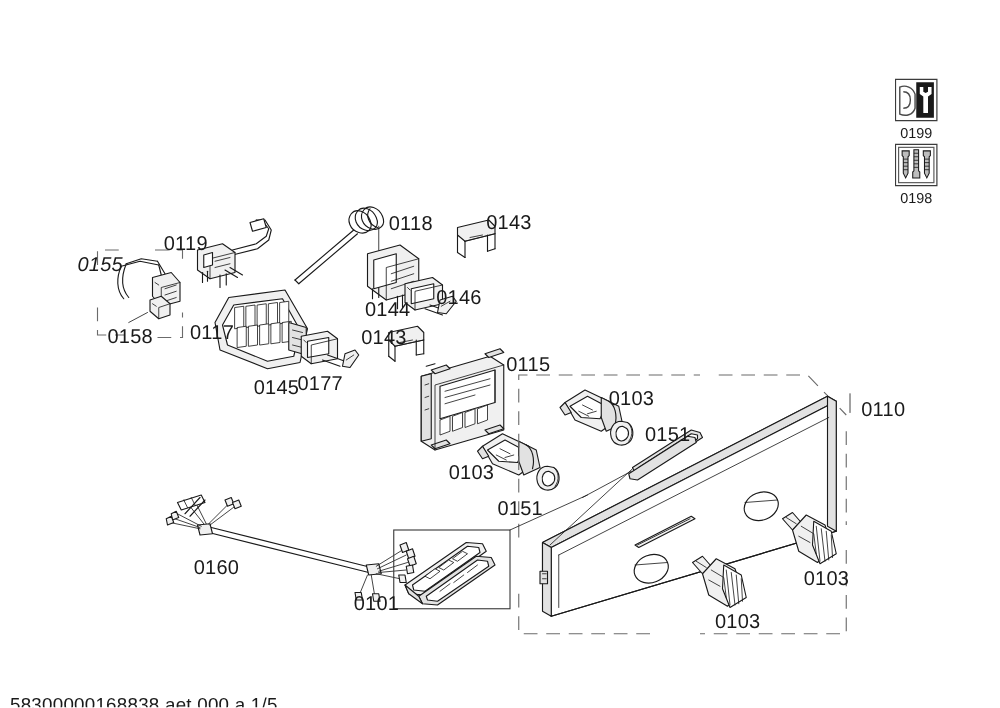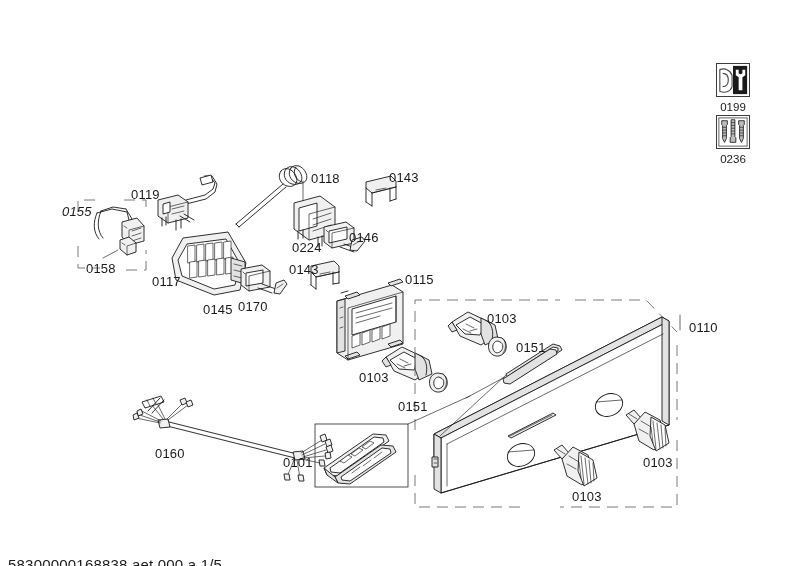--- a/index.html
+++ b/index.html
@@ -20,21 +20,21 @@
   }
   #svg-layer {
     position: absolute;
     left: 0; top: 0;
     width: 800px;
     height: 566px;
   }
   .lbl {
     position: absolute;
     font-family: "Liberation Sans", sans-serif;
-    font-size: 13px;
+    font-size: 16px;
     color: #1a1a1a;
     white-space: nowrap;
     letter-spacing: 0.2px;
     line-height: 1;
   }
   .footer-txt {
     position: absolute;
     left: 8px;
     top: 556px;
     font-family: "Liberation Sans", sans-serif;
@@ -503,39 +503,39 @@
         <path d="M15 4 L19 4 L19 22 L20 23 L20 28 L14 28 L14 23 L15 22 Z"></path>
       </g>
       <path d="M15 7 L19 7 M15 10 L19 10 M15 13 L19 13 M15 16 L19 16 M15 19 L19 19" stroke="#1a1a1a" stroke-width="0.7" fill="none"></path>
 
       <g fill="#bdbdbd" stroke="#1a1a1a" stroke-width="0.9">
         <path d="M23 5 L29 5 L29 9 L28 10 L28 24 L26 28 L24 24 L24 10 L23 9 Z"></path>
       </g>
       <path d="M24 12 L28 12 M24 15 L28 15 M24 18 L28 18 M24 21 L28 21" stroke="#1a1a1a" stroke-width="0.7" fill="none"></path>
     </svg>
   </div>
-  <div class="icon-cap" style="left:703px; top:153px;">0236</div>
+  <div class="icon-cap" style="left:703px; top:153px;">0198</div>
 
   <div class="lbl" style="left:62px;  top:205px;font-style:italic;">0155</div>
   <div class="lbl" style="left:86px;  top:262px;">0158</div>
   <div class="lbl" style="left:131px; top:188px;">0119</div>
-  <div class="lbl" style="left:152px; top:275px;">0117</div>
+  <div class="lbl" style="left:152px; top:259px;">0117</div>
   <div class="lbl" style="left:203px; top:303px;">0145</div>
-  <div class="lbl" style="left:238px; top:300px;">0170</div>
+  <div class="lbl" style="left:238px; top:300px;">0177</div>
   <div class="lbl" style="left:311px; top:172px;">0118</div>
-  <div class="lbl" style="left:292px; top:241px;">0224</div>
+  <div class="lbl" style="left:292px; top:241px;">0144</div>
   <div class="lbl" style="left:349px; top:231px;">0146</div>
   <div class="lbl" style="left:389px; top:171px;">0143</div>
   <div class="lbl" style="left:289px; top:263px;">0143</div>
-  <div class="lbl" style="left:405px; top:273px;">0115</div>
+  <div class="lbl" style="left:405px; top:285px;">0115</div>
   <div class="lbl" style="left:487px; top:312px;">0103</div>
   <div class="lbl" style="left:516px; top:341px;">0151</div>
   <div class="lbl" style="left:359px; top:371px;">0103</div>
   <div class="lbl" style="left:398px; top:400px;">0151</div>
   <div class="lbl" style="left:155px; top:447px;">0160</div>
-  <div class="lbl" style="left:283px; top:456px;">0101</div>
+  <div class="lbl" style="left:283px; top:476px;">0101</div>
   <div class="lbl" style="left:689px; top:321px;">0110</div>
   <div class="lbl" style="left:643px; top:456px;">0103</div>
   <div class="lbl" style="left:572px; top:490px;">0103</div>
 
   <div class="footer-txt">58300000168838 aet 000 a 1/5</div>
 
 </div>
 
 </body></html>

